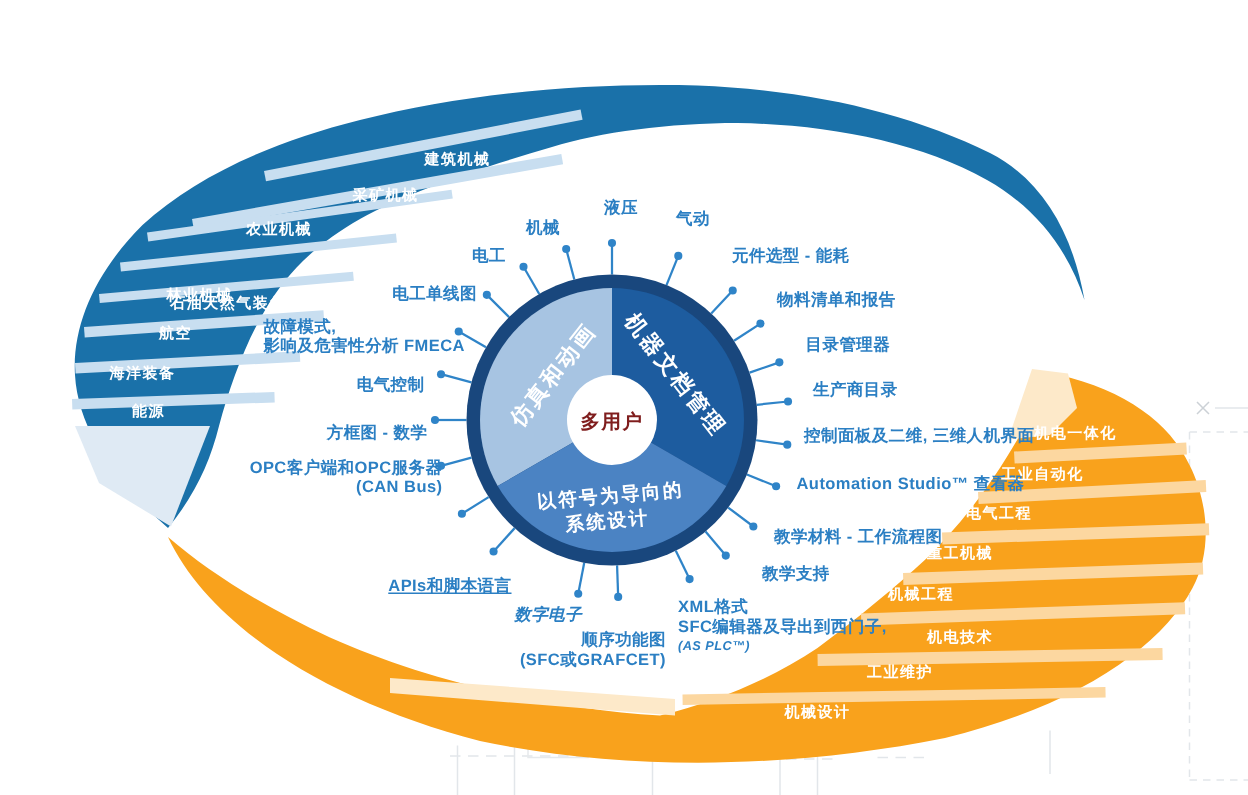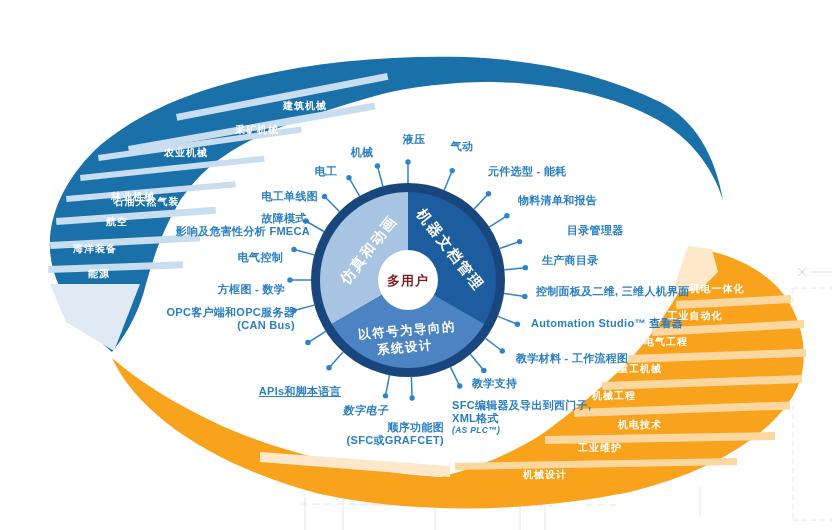--- a/index.html
+++ b/index.html
@@ -142,21 +142,21 @@
       </div>
       <div class="lbl" style="top: 146px; left: 362px; transform: translateX(-50%); text-align: center;">
         <div>机械</div>
       </div>
       <div class="lbl" style="top: 165px; left: 326px; transform: translateX(-50%); text-align: center;">
         <div>电工</div>
       </div>
       <div class="lbl" style="top: 190px; right: 514px; text-align: right;">
         <div>电工单线图</div>
       </div>
-      <div class="lbl" style="top: 212px; right: 522px; text-align: right;">
+      <div class="lbl" style="top: 212px; right: 522px; ">
         <div>故障模式,</div>
         <div>影响及危害性分析 FMECA</div>
       </div>
       <div class="lbl" style="top: 251px; right: 549px; text-align: right;">
         <div>电气控制</div>
       </div>
       <div class="lbl" style="top: 283px; right: 547px; text-align: right;">
         <div>方框图 - 数学</div>
       </div>
       <div class="lbl" style="top: 306px; right: 537px; text-align: right;">
@@ -167,40 +167,40 @@
         <div>APIs和脚本语言</div>
       </div>
       <div class="lbl" style="top: 404px; right: 444px; text-align: right; font-style: italic;">
         <div>数字电子</div>
       </div>
       <div class="lbl" style="top: 421px; right: 388px; text-align: right; margin-left: 32px;">
         <div>顺序功能图</div>
         <div>(SFC或GRAFCET)</div>
       </div>
       <div class="lbl" style="top: 399px; left: 452px;">
+        <div>XML格式</div>
         <div>SFC编辑器及导出到西门子,</div>
-        <div>XML格式</div>
         <div class="sm it">(AS PLC™)</div>
       </div>
-      <div class="lbl" style="top: 377px; left: 472px;">
+      <div class="lbl" style="top: 377px; left: 508px;">
         <div>教学支持</div>
       </div>
       <div class="lbl" style="top: 352px; left: 516px;">
         <div>教学材料 - 工作流程图</div>
       </div>
       <div class="lbl" style="top: 317px; left: 531px;">
         <div>Automation Studio™ 查看器</div>
       </div>
       <div class="lbl" style="top: 285px; left: 536px;">
         <div>控制面板及二维, 三维人机界面</div>
       </div>
       <div class="lbl" style="top: 254px; left: 542px;">
         <div>生产商目录</div>
       </div>
-      <div class="lbl" style="top: 224px; left: 537px; margin-left: 30px;">
+      <div class="lbl" style="top: 224px; left: 537px;">
         <div>目录管理器</div>
       </div>
       <div class="lbl" style="top: 194px; left: 518px;">
         <div>物料清单和报告</div>
       </div>
       <div class="lbl" style="top: 165px; left: 488px;">
         <div>元件选型 - 能耗</div>
       </div>
       <div class="lbl" style="top: 140px; left: 462px; transform: translateX(-50%); text-align: center;">
         <div>气动</div>

